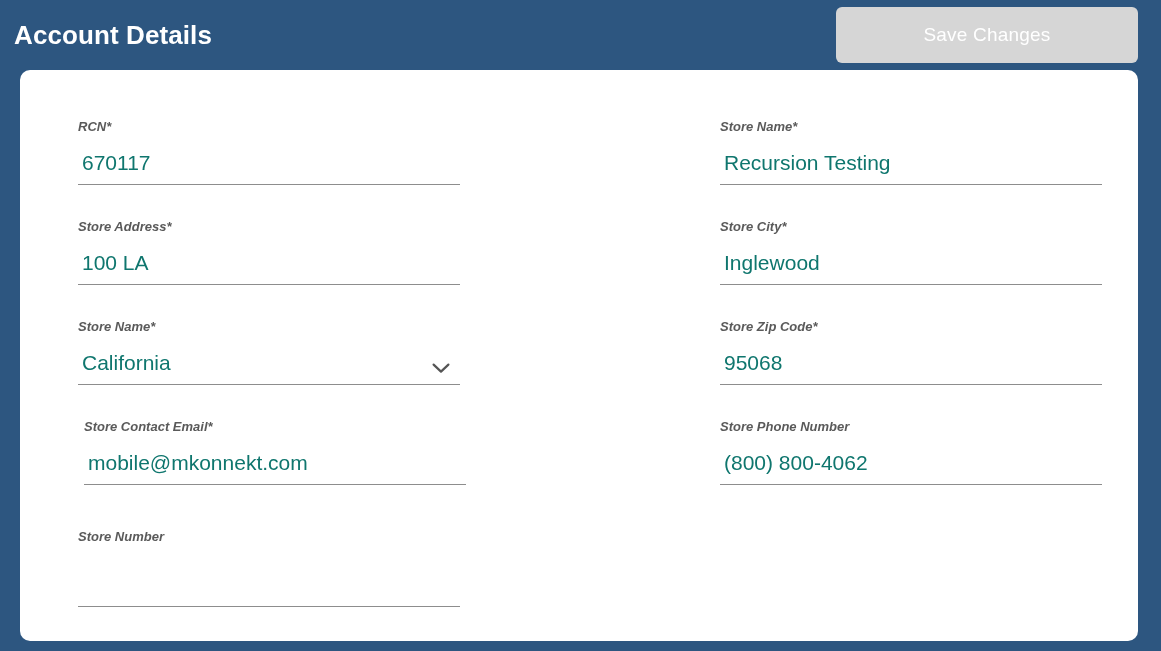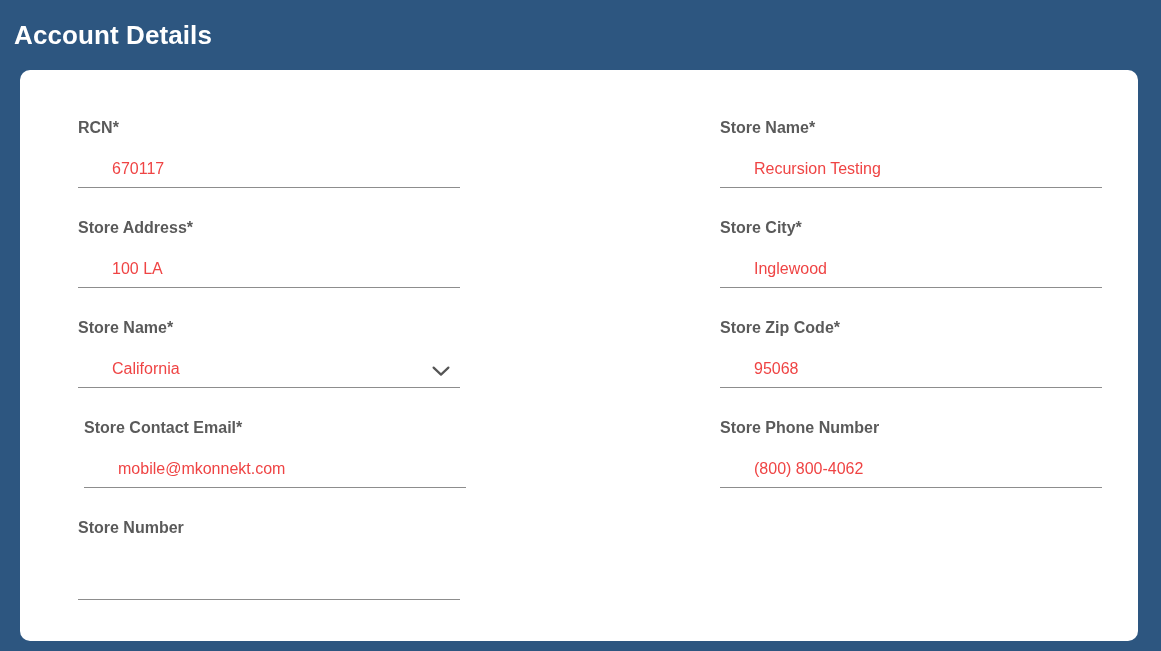--- a/index.html
+++ b/index.html
@@ -80,52 +80,52 @@
     left: 0;
     top: 0;
     width: 1118px;
   }
 
   .field {
     position: absolute;
   }
   .field-label {
     color: #5a5a5a;
-    font-size: 16px;
+    font-size: 13px;
     font-weight: bold;
     line-height: 1;
     white-space: nowrap;
+    font-style: italic;
   }
   .field-control {
     position: relative;
     margin-top: 14px;
     height: 38px;
     border-bottom: 1.4px solid #8d8d8d;
     display: flex;
     align-items: flex-end;
   }
   .field-control.tall {
     margin-top: 34px;
     height: 30px;
   }
   .field-value {
     display: block;
     width: 100%;
-    color: #ef4444;
+    color: #0f766e;
     font-family: "Liberation Sans", sans-serif;
-    font-size: 16px;
+    font-size: 21px;
     font-weight: normal;
     line-height: 1;
     padding: 0 0 9px 4px;
     border: none;
     outline: none;
     background: transparent;
     white-space: nowrap;
     overflow: hidden;
-    margin-left: 30px;
   }
   .field-value::placeholder { color: #bdbdbd; }
 
   .select-wrap .field-value { padding-right: 34px; }
   .chevron-down-icon {
     position: absolute;
     right: 10px;
     bottom: 10px;
     width: 18px;
     height: 11px;
@@ -133,20 +133,23 @@
   }
   .chevron-down-icon svg { display: block; }
 </style>
 </head>
 <body>
 
 <div class="app-frame">
 
   <div class="header">
     <div class="page-title">Account Details</div>
+    <button class="save-button" disabled="">
+      <span>Save Changes</span>
+    </button>
   </div>
 
   <div class="card">
     <div class="form-grid" id="form-grid">
         <div class="field" style="left: 58px; top: 50px; width: 382px;">
           <div class="field-label">RCN*</div>
           <div class="field-control">
             <input type="text" class="field-value" placeholder="" value="670117" style="">
           </div>
         </div>
@@ -190,21 +193,21 @@
           <div class="field-control">
             <input type="text" class="field-value" placeholder="" value="mobile@mkonnekt.com" style="">
           </div>
         </div>
         <div class="field" style="left: 700px; top: 350px; width: 382px;">
           <div class="field-label">Store Phone Number</div>
           <div class="field-control">
             <input type="text" class="field-value" placeholder="" value="(800) 800-4062" style="">
           </div>
         </div>
-        <div class="field" style="left: 58px; top: 450px; width: 382px;">
+        <div class="field" style="left: 58px; top: 460px; width: 382px;">
           <div class="field-label">Store Number</div>
           <div class="field-control tall">
             <input type="text" class="field-value" placeholder="" style="">
           </div>
         </div>
       </div>
   </div>
 
 </div>
 

